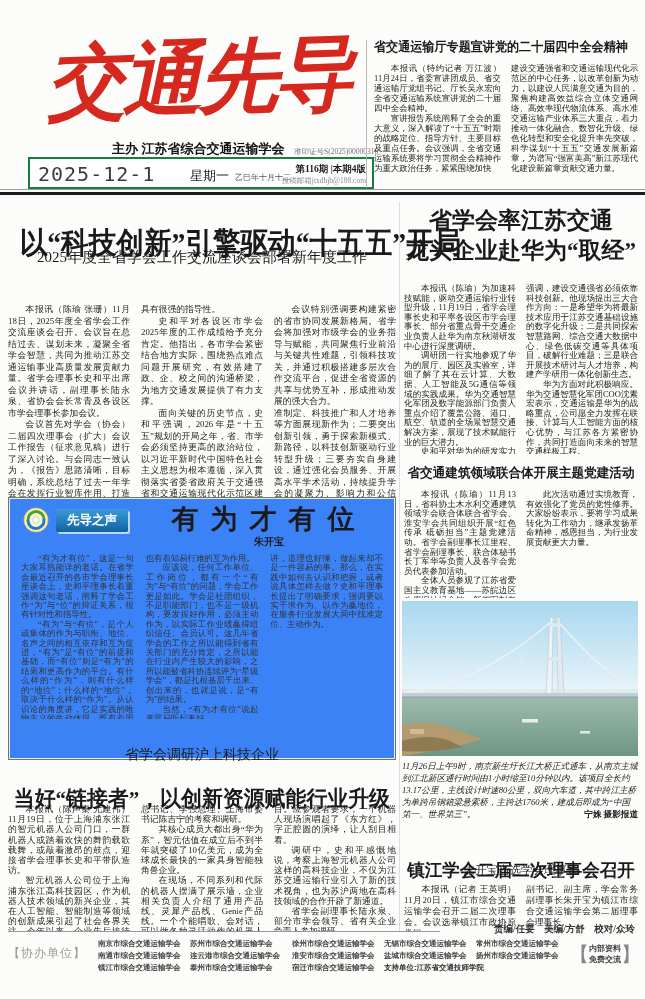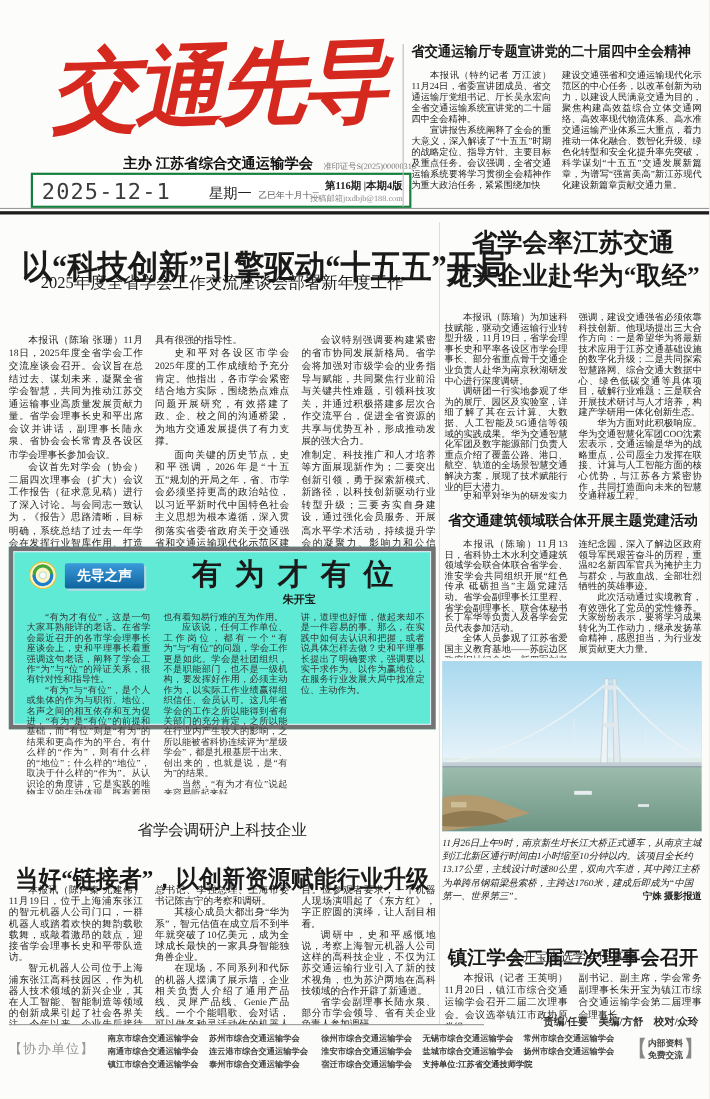--- a/index.html
+++ b/index.html
@@ -36,22 +36,22 @@
   .tr-body{gap:10px;margin-top:8px;height:128px;}
   .tr-body .col{font-size:8.4px;line-height:10px;}
   
   .main-headline{position:absolute;left:4px;top:203px;width:392px;text-align:center;
                  font-weight:bold;font-size:30px;white-space:nowrap;
                  transform:scaleX(0.92);transform-origin:center;}
   .main-sub{position:absolute;left:8px;top:248px;width:388px;text-align:center;font-size:15px;}
   .main-body{position:absolute;left:8px;top:280px;width:388px;height:210px;gap:11px;margin-top:24px;}
   .main-body .col{font-size:8.8px;line-height:11.5px;}
   
-  .essay-box{position:absolute;left:8px;top:497px;width:388px;height:166px;box-sizing:border-box;
-             border:4px solid #737373;box-shadow:inset 0 0 0 1px #e2f1f9;background:#5eead4;}
+  .essay-box{position:absolute;left:8px;top:497px;width:388px;height:263px;box-sizing:border-box;
+             border:1px solid #737373;box-shadow:inset 0 0 0 1px #e2f1f9;background:#3b82f6;}
   .essay-head{position:absolute;left:14px;top:9px;display:flex;align-items:center;gap:7px;}
   .essay-label{background:linear-gradient(#3a9ada,#10649f);color:#fff;
                font-family:"Liberation Sans",sans-serif;font-weight:bold;font-size:12.5px;
                padding:3px 11px;border-radius:2px;box-shadow:2px 2px 0 #bcd8e6;}
   .essay-title{position:absolute;left:142px;top:3px;width:236px;text-align:center;
                font-family:"Liberation Sans",sans-serif;font-weight:bold;font-size:27px;
                letter-spacing:12px;white-space:nowrap;}
   .essay-author{position:absolute;left:142px;top:37px;width:236px;text-align:center;
                 font-size:10px;font-weight:bold;}
   .essay-body{position:absolute;left:12px;top:56px;width:362px;height:165px;gap:12px;}
@@ -213,21 +213,20 @@
     </div>
   </div>
 
   <div class="d-title">省交通建筑领域联合体开展主题党建活动</div>
   <div class="cols d-body">
     <div class="col">
       <p class="p ind">本报讯（陈瑜）11月13日，省科协土木水利交通建筑领域学会联合体联合省学会、淮安学会共同组织开展“红色传承 砥砺担当”主题党建活动。省学会副理事长江里程、省学会副理事长、联合体秘书长丁军华等负责人及各学会党员代表参加活动。</p>
       <p class="p ind">全体人员参观了江苏省爱国主义教育基地——苏皖边区政府旧址纪念馆、新四军刘老庄</p>
     </div>
     <div class="col">
-      <p class="p">连纪念园，深入了解边区政府领导军民艰苦奋斗的历程，重温82名新四军官兵为掩护主力与群众，与敌血战、全部壮烈牺牲的英雄事迹。</p>
       <p class="p ind">此次活动通过实境教育，有效强化了党员的党性修养。大家纷纷表示，要将学习成果转化为工作动力，继承发扬革命精神，感恩担当，为行业发展贡献更大力量。</p>
     </div>
   </div>
 
   <div class="photo">
     <svg width="236" height="155" viewBox="0 0 236 155">
       <defs>
         <linearGradient id="sky" x1="0" y1="0" x2="0" y2="1">
           <stop offset="0" stop-color="#a9d8ee"></stop>
           <stop offset="0.7" stop-color="#d9edf7"></stop>

